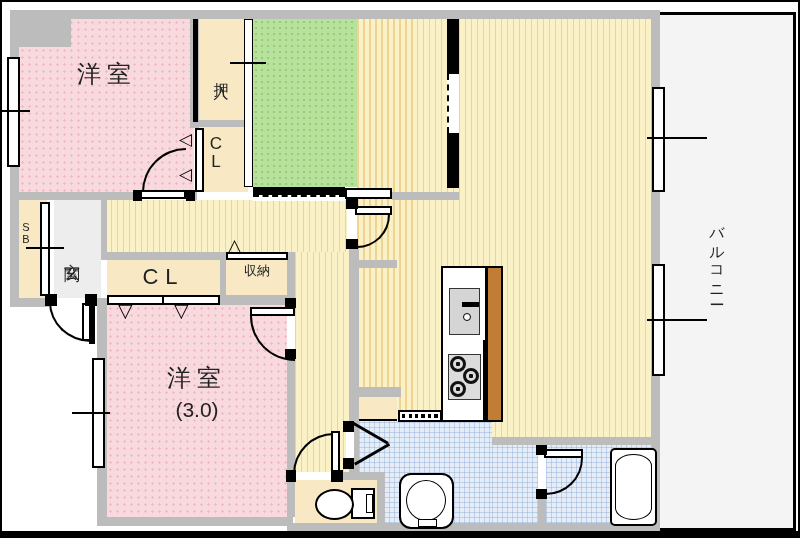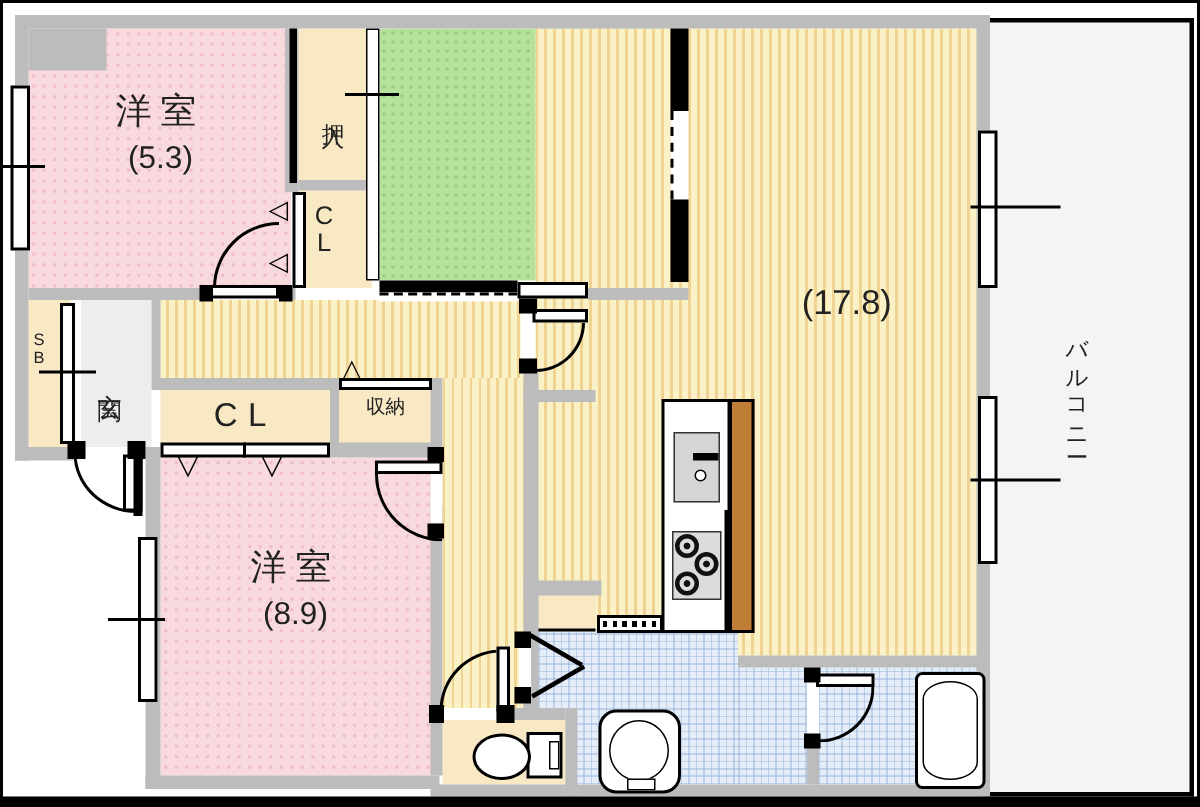--- a/index.html
+++ b/index.html
@@ -172,24 +172,22 @@
   <div class="fix oval" style="left:313px;top:487px;width:39px;height:31px;"></div>
   <div class="fix" style="left:397px;top:471px;width:55px;height:56px;border-width:2.5px;border-radius:12px;"></div>
   <div class="fix oval" style="left:404px;top:478px;width:40px;height:41px;border-width:1.5px;"></div>
   <div class="fix" style="left:416px;top:517px;width:19px;height:8px;border-width:1.5px;"></div>
   <div class="fix" style="left:608px;top:446px;width:47px;height:78px;border-width:2.5px;border-radius:5px;"></div>
   <div class="fix" style="left:613px;top:452px;width:37px;height:66px;border-width:1.5px;border-radius:50% 50% 50% 50% / 18% 18% 18% 18%;"></div>
 
   <div class="hinge" style="left:0px;top:529px;width:800px;height:7px;"></div>
 
   <div class="lbl" style="left:30px;top:56px;width:150px;font-size:24px;letter-spacing:6px;">洋室</div>
-  <div class="lbl" style="left:30px;top:92px;width:150px;font-size:21px;">(5.3)</div>
-  <div class="lbl" style="left:480px;top:186px;width:165px;font-size:23px;">(17.8)</div>
   <div class="lbl" style="left:115px;top:360px;width:160px;font-size:24px;letter-spacing:6px;">洋室</div>
-  <div class="lbl" style="left:115px;top:396px;width:160px;font-size:21px;">(8.9)</div>
+  <div class="lbl" style="left:115px;top:396px;width:160px;font-size:21px;">(3.0)</div>
   <div class="lbl vtext" style="left:705px;top:186px;height:140px;font-size:15px;letter-spacing:3px;">バルコニー</div>
   <div class="lbl vtext" style="left:209px;top:40px;height:60px;font-size:15px;letter-spacing:2px;">押入</div>
   <div class="lbl stack" style="left:207px;top:133px;width:14px;font-size:17px;">CL</div>
   <div class="lbl vtext" style="left:59px;top:220px;height:64px;font-size:16px;letter-spacing:4px;">玄関</div>
   <div class="lbl stack" style="left:18px;top:220px;width:12px;font-size:11px;">SB</div>
   <div class="lbl" style="left:105px;top:262px;width:113px;font-size:22px;letter-spacing:7px;">CL</div>
   <div class="lbl" style="left:224px;top:260px;width:62px;font-size:13px;">収納</div>
 
 </div>
 

